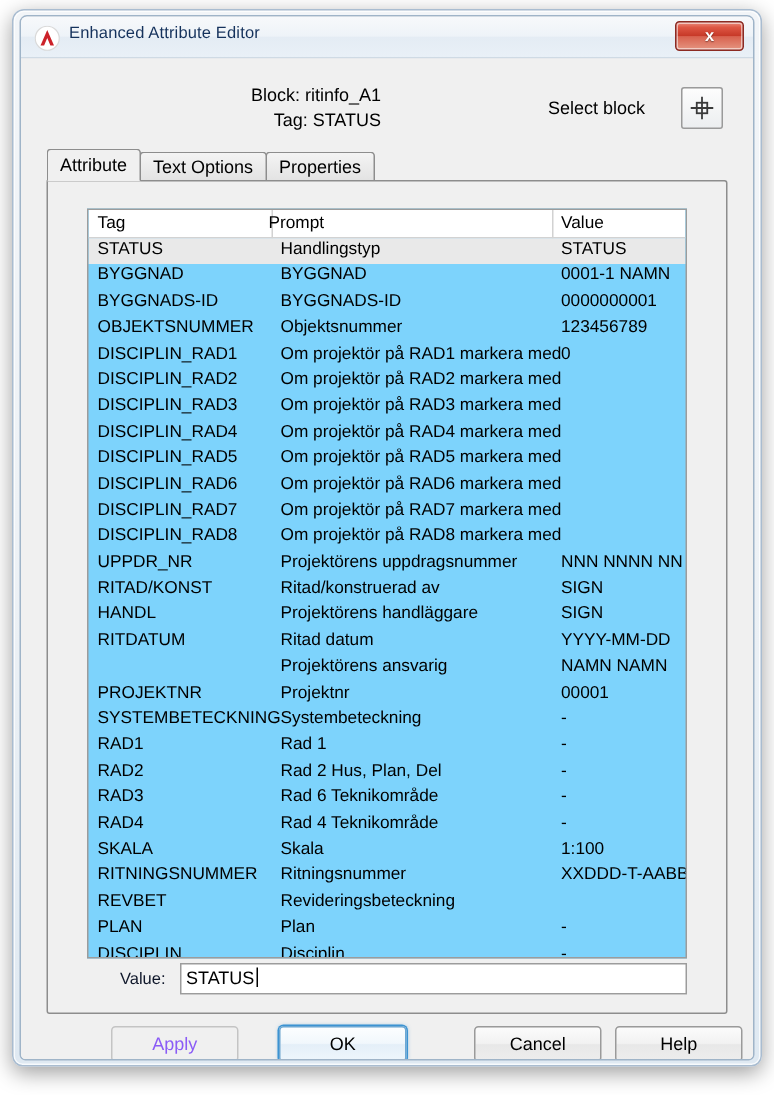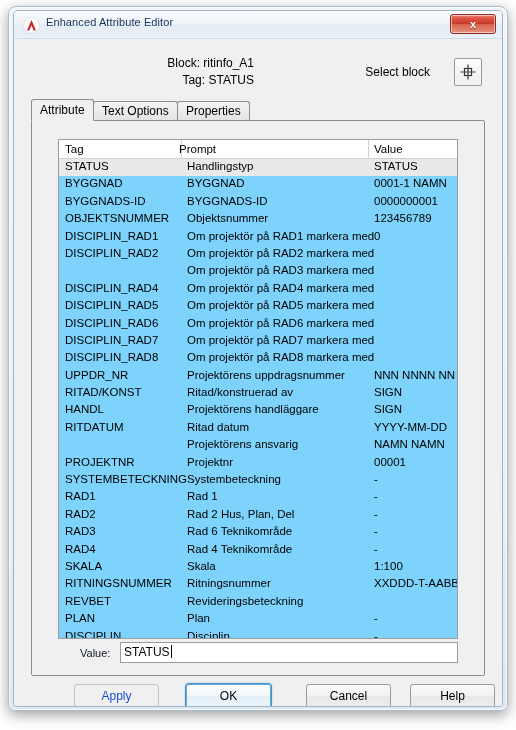--- a/index.html
+++ b/index.html
@@ -196,29 +196,29 @@
   .dlg-button {
     position: absolute; top: 0;
     width: 85px; height: 24px;
     font-size: 12px; color: #000;
     text-align: center; line-height: 22px;
     background: linear-gradient(to bottom,#fbfbfb 0%,#f2f2f2 48%,#e8e8e8 52%,#ededed 100%);
     border: 1px solid #9a9a9a;
     border-radius: 3px;
     cursor: pointer;
   }
-  .dlg-button.disabled { color: #1d4ed8; background: #f0f0f0; border-color: #c4c4c4; cursor: default; }
+  .dlg-button.disabled { color: #8b5cf6; background: #f0f0f0; border-color: #c4c4c4; cursor: default; }
   .dlg-button.default {
     box-shadow: 0 0 0 1px #3c93d2, 0 0 3px rgba(60,147,210,0.7);
     background: linear-gradient(to bottom,#fcfeff 0%,#f1f7fc 48%,#e4eff8 52%,#eef6fc 100%);
     border-color: #6ca8d4;
   }
   #btn-apply  { left: 60px; }
   #btn-ok     { left: 172px; }
-  #btn-cancel { left: 292px; }
+  #btn-cancel { left: 302px; }
   #btn-help   { left: 396px; }
 </style>
 </head>
 <body>
 
 <div id="window-frame">
   <div id="window-inner">
 
     <div id="title-bar">
       <span id="app-icon">
@@ -289,20 +289,21 @@
                 <div class="cell c-tag">DISCIPLIN_RAD1</div>
                 <div class="cell c-prompt">Om projektör på RAD1 markera med 0</div>
                 <div class="cell c-value">0</div>
               </div>
               <div class="grid-row">
                 <div class="cell c-tag">DISCIPLIN_RAD2</div>
                 <div class="cell c-prompt">Om projektör på RAD2 markera med 0</div>
                 <div class="cell c-value"></div>
               </div>
               <div class="grid-row">
+                <div class="cell c-tag">DISCIPLIN_RAD3</div>
                 <div class="cell c-prompt">Om projektör på RAD3 markera med 0</div>
                 <div class="cell c-value"></div>
               </div>
               <div class="grid-row">
                 <div class="cell c-tag">DISCIPLIN_RAD4</div>
                 <div class="cell c-prompt">Om projektör på RAD4 markera med 0</div>
                 <div class="cell c-value"></div>
               </div>
               <div class="grid-row">
                 <div class="cell c-tag">DISCIPLIN_RAD5</div>

